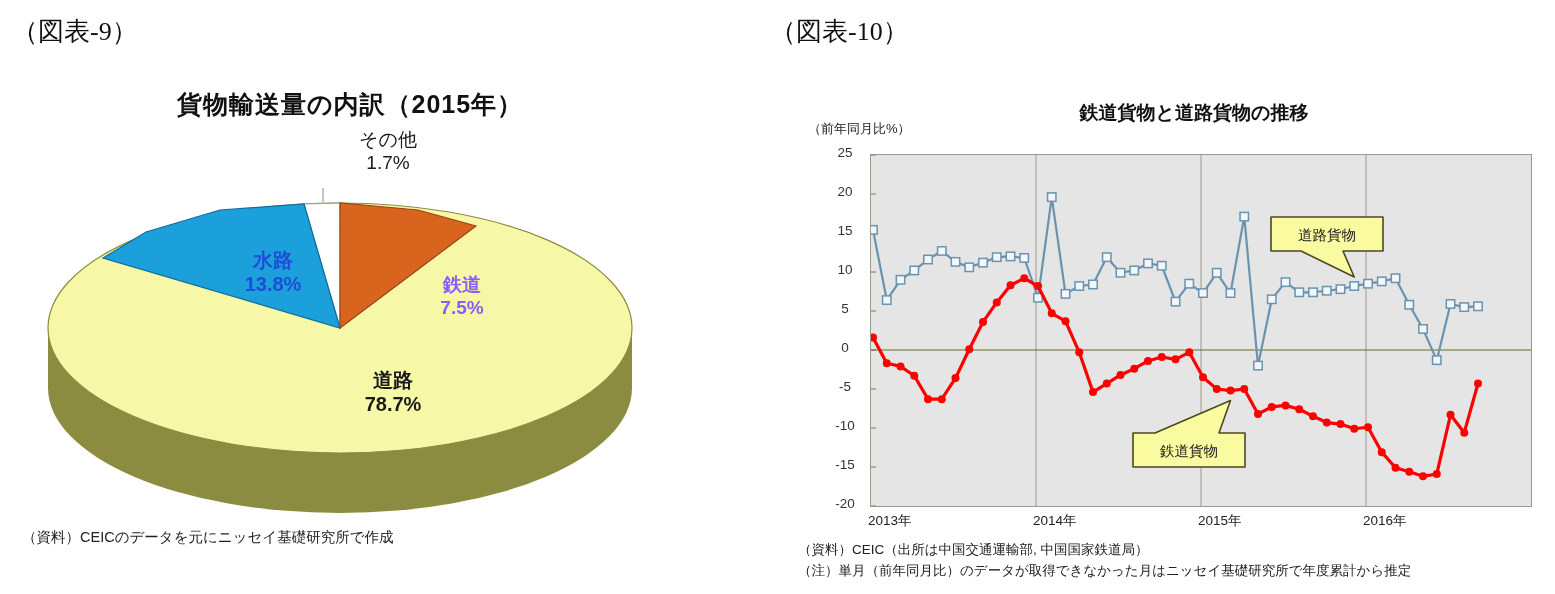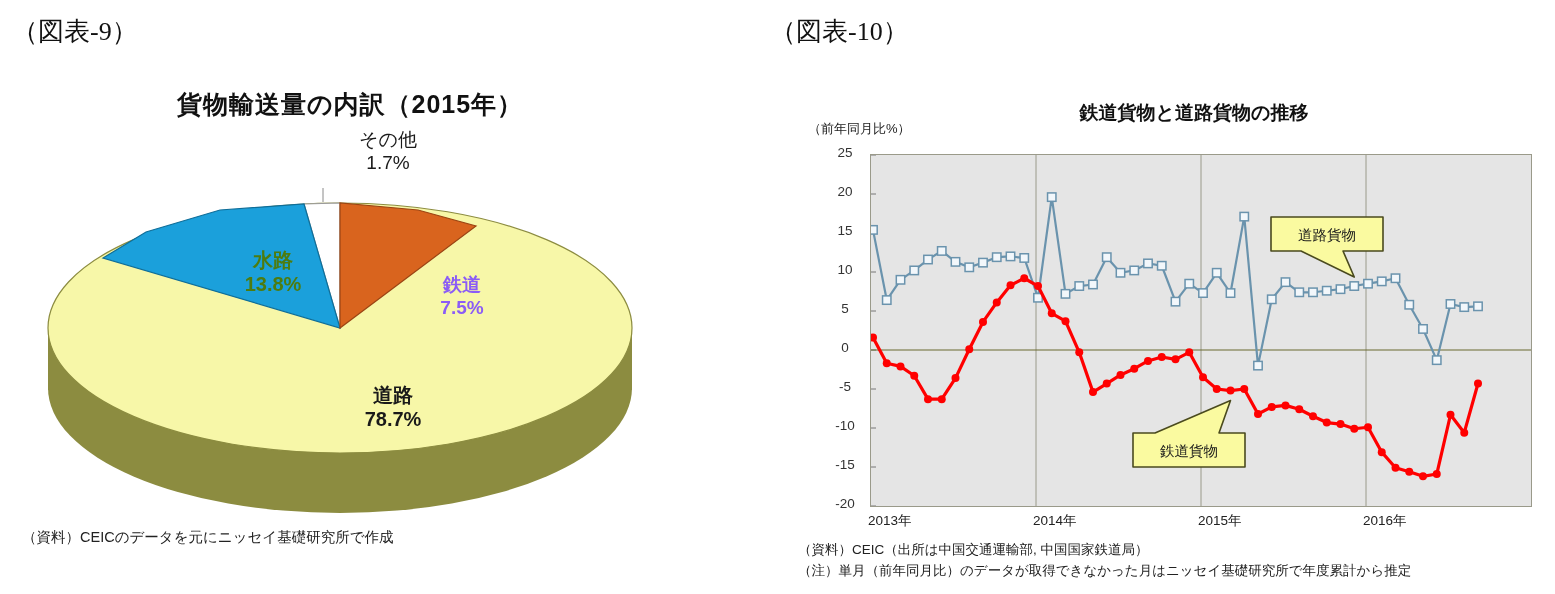--- a/index.html
+++ b/index.html
@@ -13,23 +13,23 @@
   #pie-panel{position:absolute;left:0;top:80px;width:740px;height:500px;}
   #pie-title{position:absolute;left:0;top:8px;width:700px;text-align:center;
              font-size:25px;font-weight:bold;letter-spacing:1px;color:#111;}
   #pie-stage{position:absolute;left:40px;top:60px;width:660px;height:420px;}
   .pie-wrap{position:absolute;left:0;top:0;width:660px;height:420px;}
   svg.pie{position:absolute;left:0;top:0;}
   .pie-lbl{position:absolute;text-align:center;font-weight:bold;line-height:1.22;}
   .pie-lbl .pct{font-weight:bold;display:block;}
   #lbl-other{left:268px;top:-12px;width:160px;font-size:19px;color:#1a1a1a;font-weight:normal;}
   #lbl-other .pct{font-weight:normal;}
-  #lbl-water{left:168px;top:108px;width:130px;font-size:20px;color:#4d7c0f;text-align:center;}
+  #lbl-water{left:168px;top:108px;width:130px;font-size:20px;color:#1d4ed8;text-align:center;}
   #lbl-rail{left:362px;top:112px;width:120px;font-size:19px;color:#8b5cf6;margin-top:21px;}
-  #lbl-road{left:278px;top:228px;width:150px;font-size:20px;color:#1a1a1a;margin-top:15px;}
+  #lbl-road{left:278px;top:228px;width:150px;font-size:20px;color:#1a1a1a;}
   #pie-source{position:absolute;left:22px;top:448px;font-size:14.5px;color:#222;white-space:nowrap;}
 
   
   #line-panel{position:absolute;left:752px;top:92px;width:800px;height:510px;margin-left:42px;}
   #line-title{position:absolute;left:120px;top:8px;width:560px;text-align:center;
               font-size:19px;font-weight:bold;color:#111;}
   #unit-label{position:absolute;left:14px;top:28px;font-size:13px;color:#222;white-space:nowrap;}
   #plot{position:absolute;left:76px;top:62px;width:662px;height:353px;
         background:#e5e5e5;border:1px solid #9a9a8a;box-sizing:border-box;}
   svg.chart{position:absolute;left:0;top:0;}

